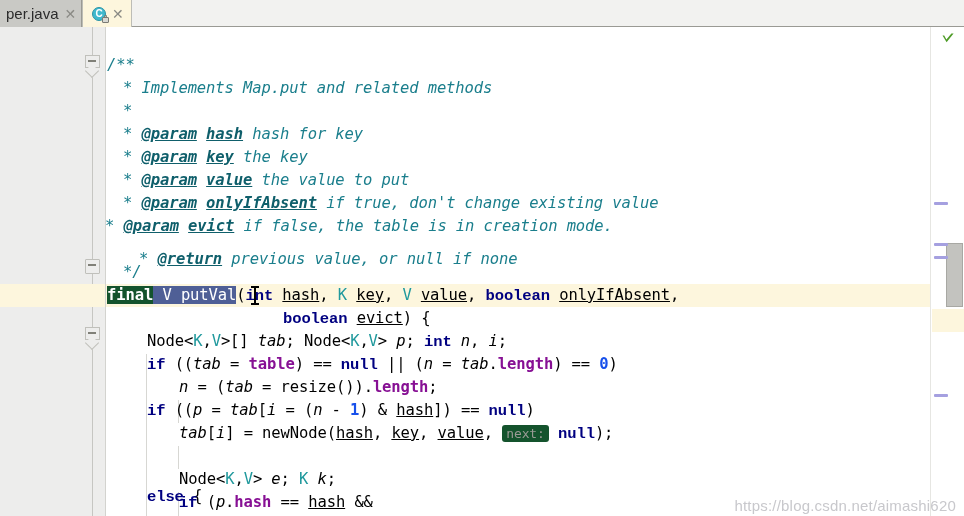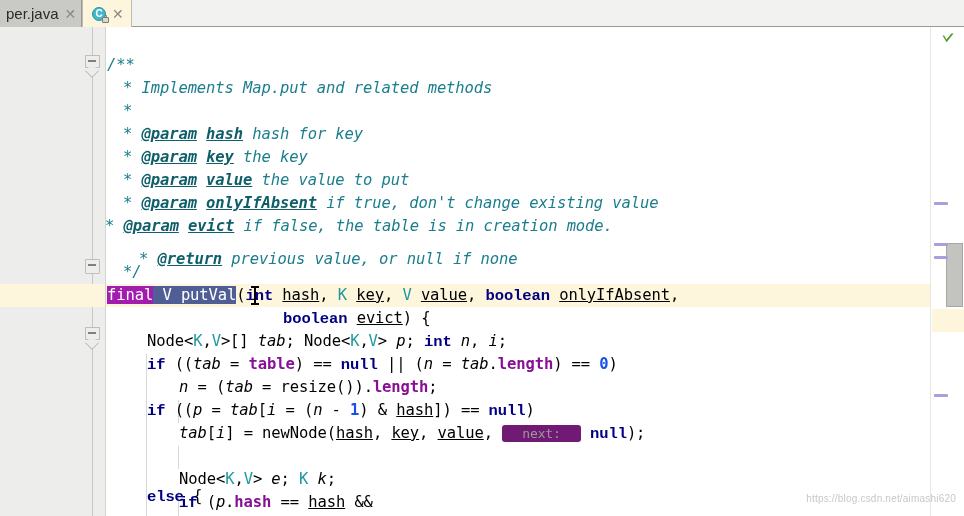--- a/index.html
+++ b/index.html
@@ -220,30 +220,30 @@
   .kw   { color: #000080; font-weight: bold; font-family: Liberation Mono, monospace; }
   .typ  { color: #20999d; }
   .fld  { color: #871094; font-weight: bold; }
   .loc  { color: #000000; font-style: italic; }
   .par  { color: #000000; text-decoration: underline; }
   .num  { color: #1750eb; font-weight: bold; }
   .pln  { color: #000000; }
   .cmt  { color: #1a7e8c; font-style: italic; }
   .cmtb { color: #0f5f6b; font-weight: bold; font-style: italic; text-decoration: underline; }
   .hint {
-    background: #701a75;
+    background: #14532d;
     color: #9a9a95;
     border-radius: 3px;
-    padding: 1px 20px;
+    padding: 1px 4px;
     font-size: 13px;
   }
   .sel {
-    background: #a21caf;
+    background: #14532d;
     color: #ffffff;
-    font-weight: normal;
+    font-weight: bold;
   }
   .sel-pl { background: #4f5f96; color: #ffffff; font-weight: normal; }
 
   
   .caret {
     position: absolute;
     width: 2px;
     height: 19px;
     background: #000000;
     z-index: 6;
@@ -290,23 +290,23 @@
   .marker-hl {
     position: absolute;
     left: 1px;
     width: 33px;
     background: #fdf6dd;
   }
 
   
   .watermark {
     position: absolute;
-    right: 8px; bottom: 12px;
+    right: 8px; bottom: 2px;
     font-family: "Liberation Sans", sans-serif;
-    font-size: 10px;
+    font-size: 15px;
     color: #c8c8cc;
     letter-spacing: 0.2px;
     z-index: 8;
     pointer-events: none;
     white-space: nowrap;
   }
 </style>
 </head>
 <body>
 

